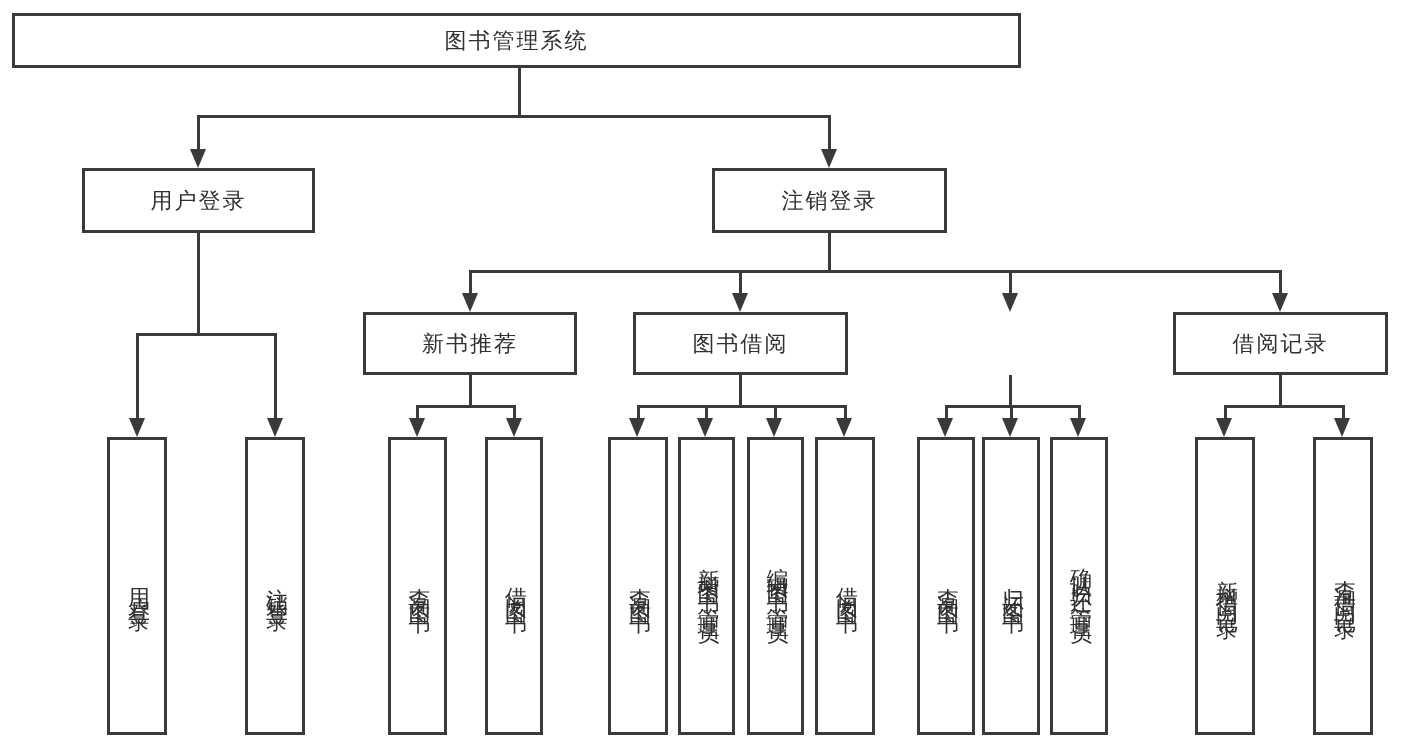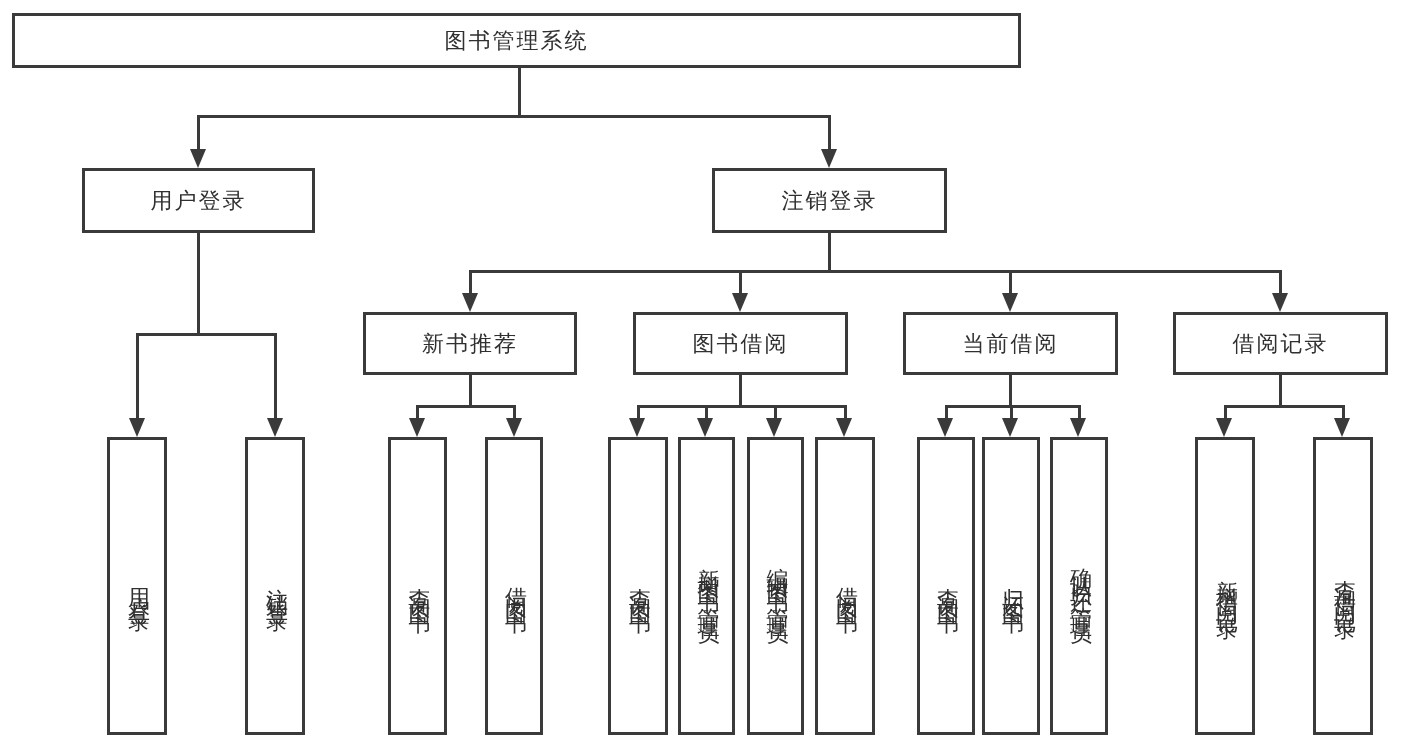--- a/index.html
+++ b/index.html
@@ -104,23 +104,20 @@
   <div class="node h" style="left:712px;top:168px;width:235px;height:65px">
     <span>注销登录</span>
   </div>
 
   <div class="node h" style="left:363px;top:312px;width:214px;height:63px">
     <span>新书推荐</span>
   </div>
   <div class="node h" style="left:633px;top:312px;width:215px;height:63px">
     <span>图书借阅</span>
   </div>
-  <div class="node h" style="left:903px;top:312px;width:215px;height:63px">
-    <span>当前借阅</span>
-  </div>
   <div class="node h" style="left:1173px;top:312px;width:215px;height:63px">
     <span>借阅记录</span>
   </div>
 
   <div class="node v" style="left:107px;top:437px;width:60px;height:298px">
     <span>用户登录</span>
   </div>
   <div class="node v" style="left:245px;top:437px;width:60px;height:298px">
     <span>注销登录</span>
   </div>

